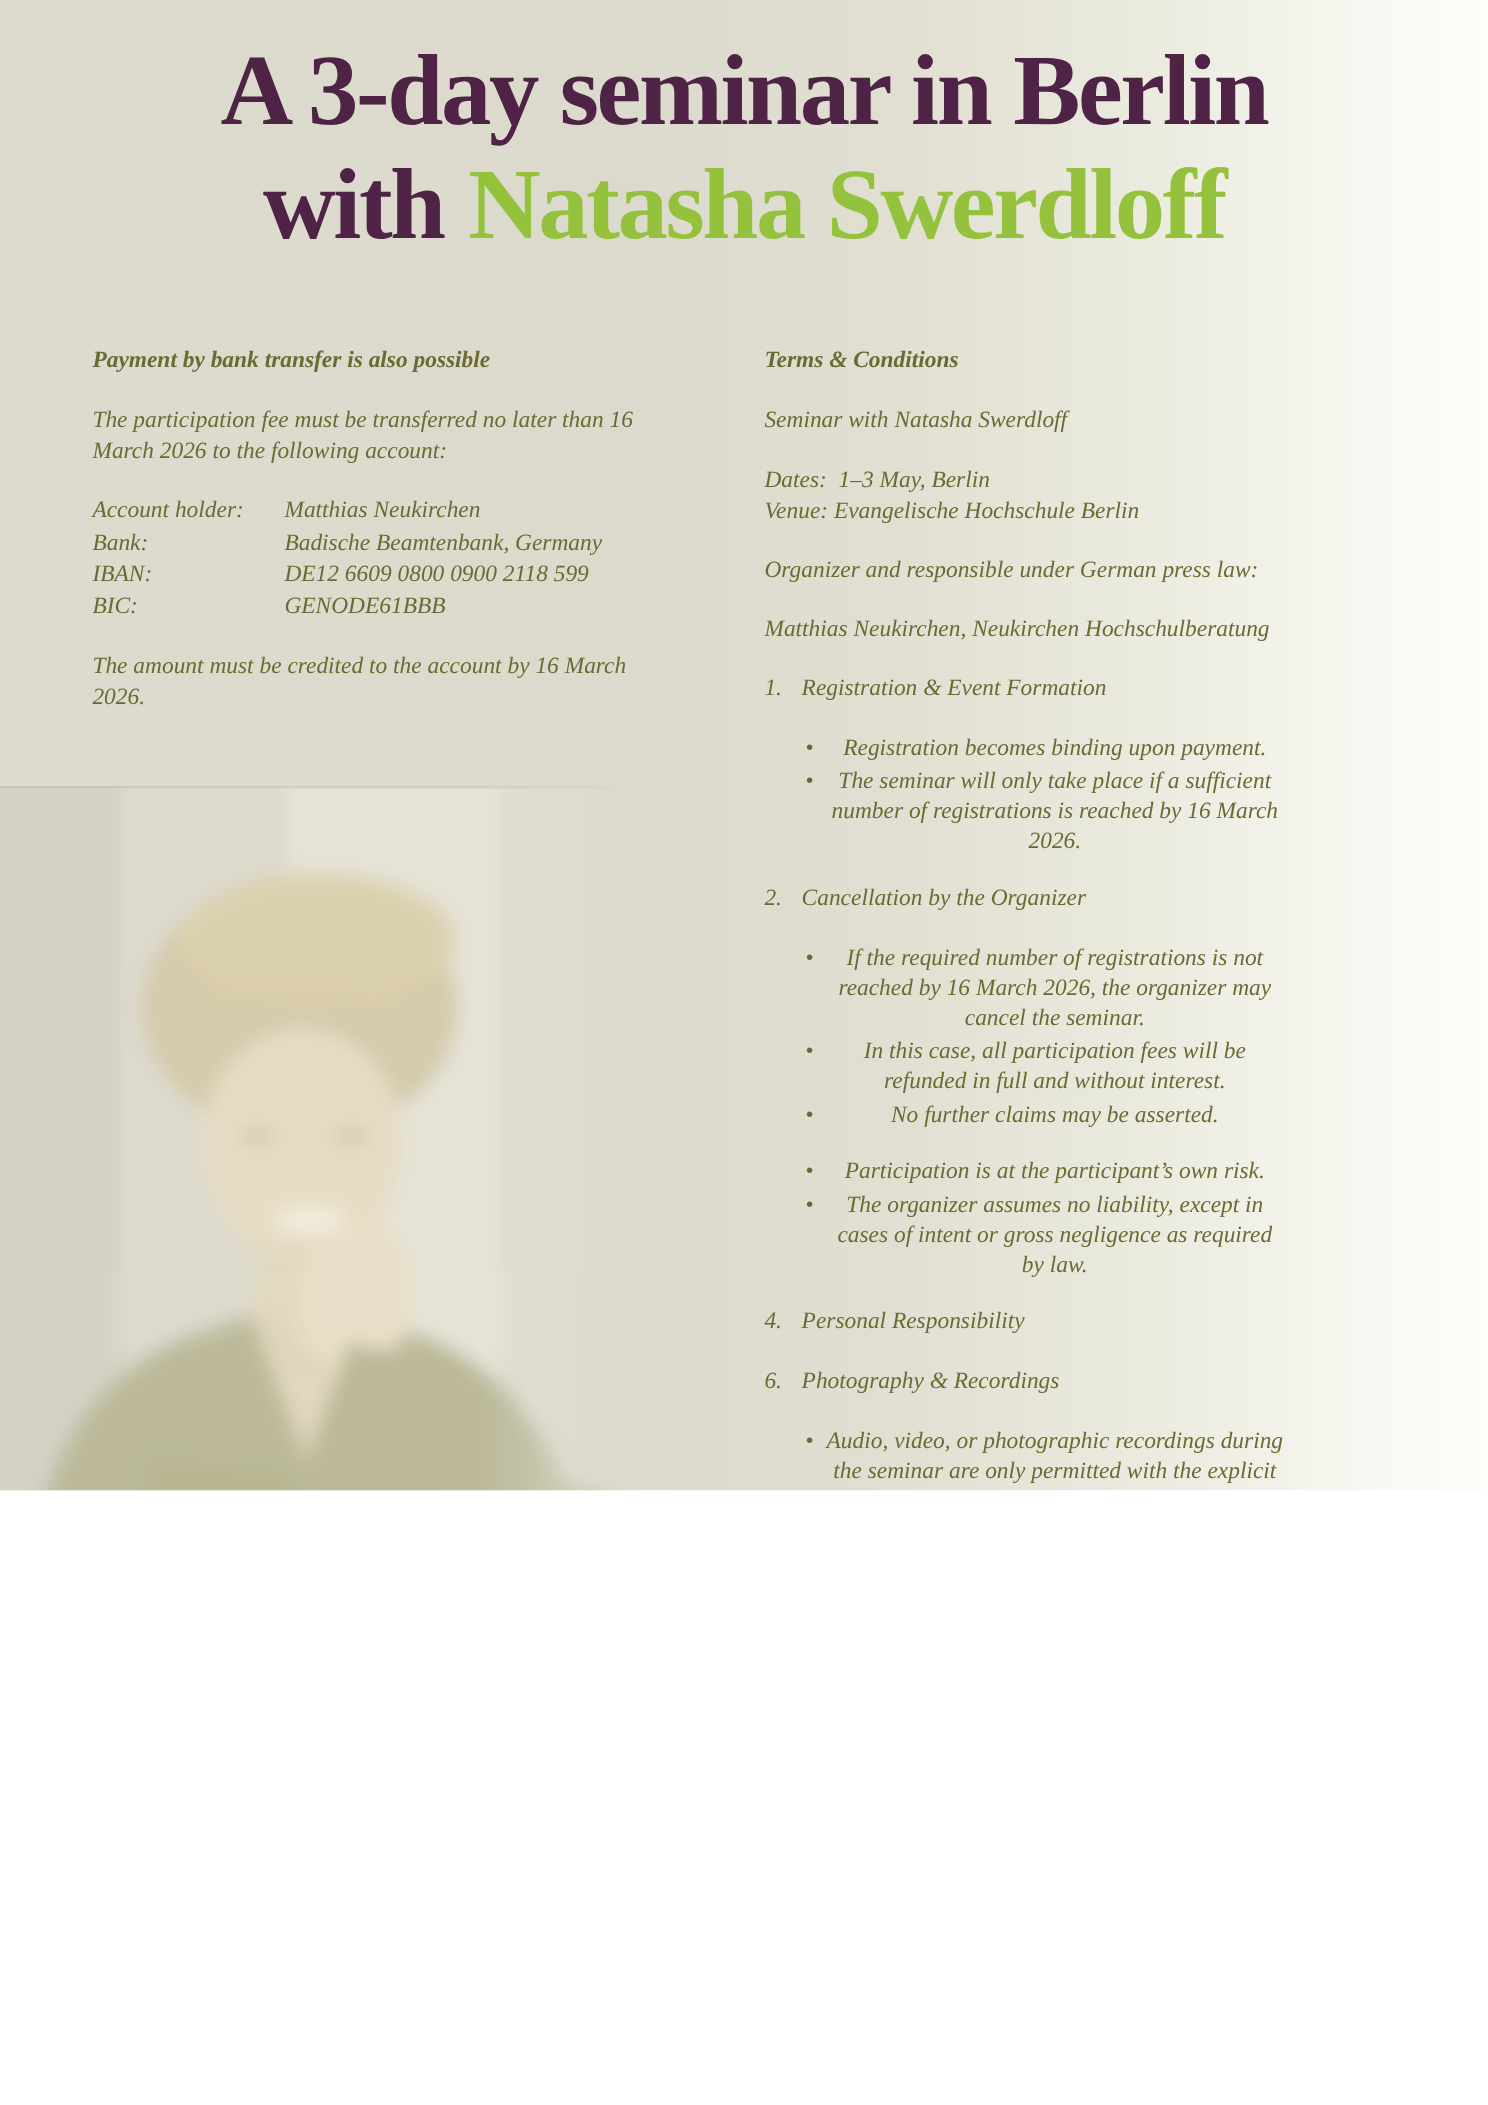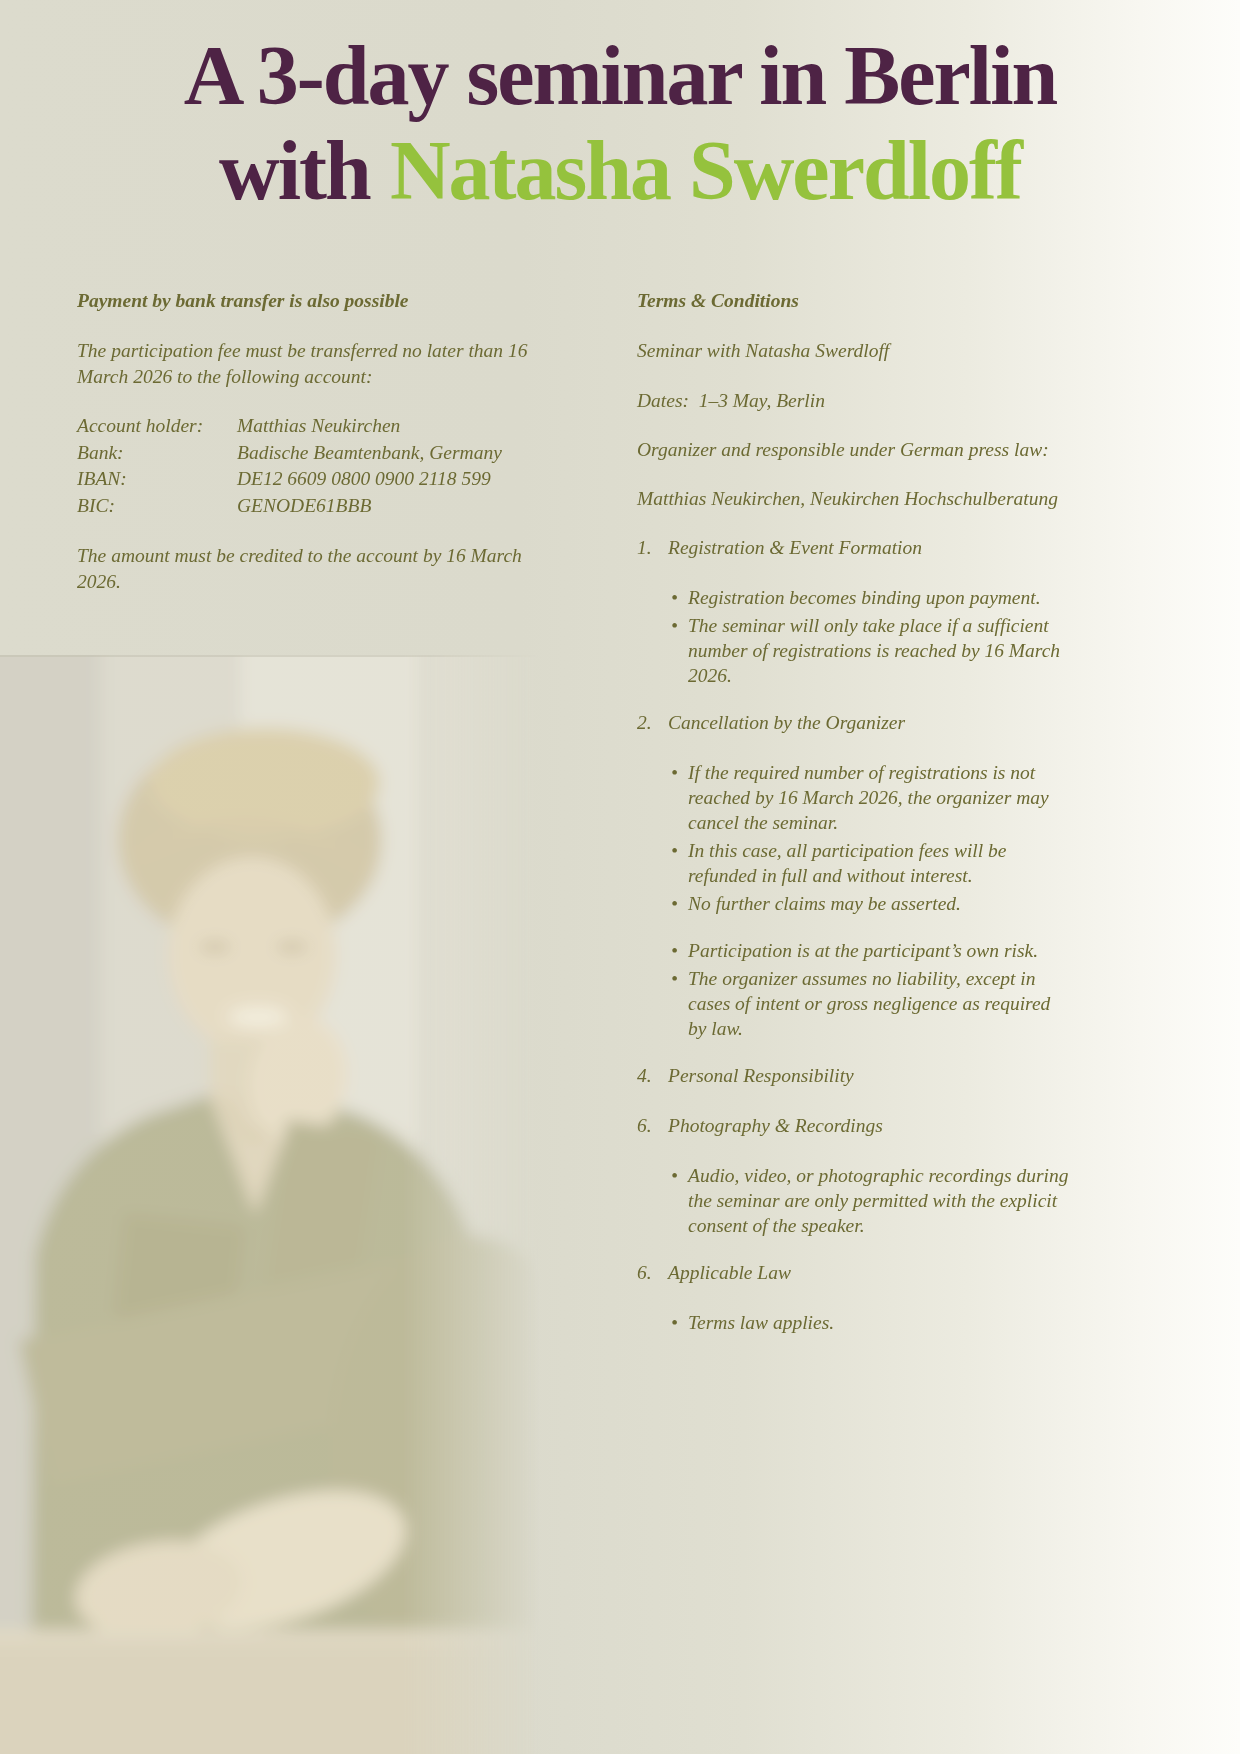--- a/index.html
+++ b/index.html
@@ -1,19 +1,19 @@
 <!DOCTYPE html>
 <html><head>
 <meta charset="utf-8">
 <style>
   html,body { margin:0; padding:0; }
   .page {
     position: relative;
     width: 1240px;
-    height: 1754px;
+    height: 1242px;
     overflow: hidden;
     background: linear-gradient(to right,
       #dcdbcd 0%, #dbdacc 42%, #e0dfd1 60%,
       #ecebe0 78%, #f8f7f1 92%, #fdfdfa 100%);
     font-family: "Liberation Serif", serif;
   }
 
   
   .photo {
     position: absolute;
@@ -66,21 +66,21 @@
   .two-line { margin-bottom: 23px; }
 
   .sec-title { margin: 0 0 24px 0; }
   .sec-title .num { display: inline-block; width: 31px; }
   .sec ul {
     list-style: none;
     margin: 0 0 22px 0;
     padding: 0 22px 0 51px;
     line-height: 25px;
   }
-  .sec li { position: relative; margin-bottom: 3px; }
+  .sec li { position: relative; margin-bottom: 3px; text-align: center; }
   .sec li::before {
     content: "\2022";
     position: absolute;
     left: -17px; top: 0;
   }
 </style>
 </head>
 <body>
 
 <div class="page">
@@ -162,20 +162,21 @@
 
     <p>The amount must be credited to the account by 16 March 2026.</p>
   </div>
 
   <div class="col col-right">
     <p class="bold">Terms &amp; Conditions</p>
     <p>Seminar with Natasha Swerdloff</p>
 
     <div class="two-line">
       <div>Dates:  1–3 May, Berlin</div>
+      <div>Venue: Evangelische Hochschule Berlin</div>
     </div>
 
     <p class="tight">Organizer and responsible under German press law:</p>
     <p class="tight">Matthias Neukirchen, Neukirchen Hochschulberatung</p>
 
     <div class="sec">
       <div class="sec-title">
         <span class="num">1.</span><span>Registration &amp; Event Formation</span>
       </div>
       <ul>

